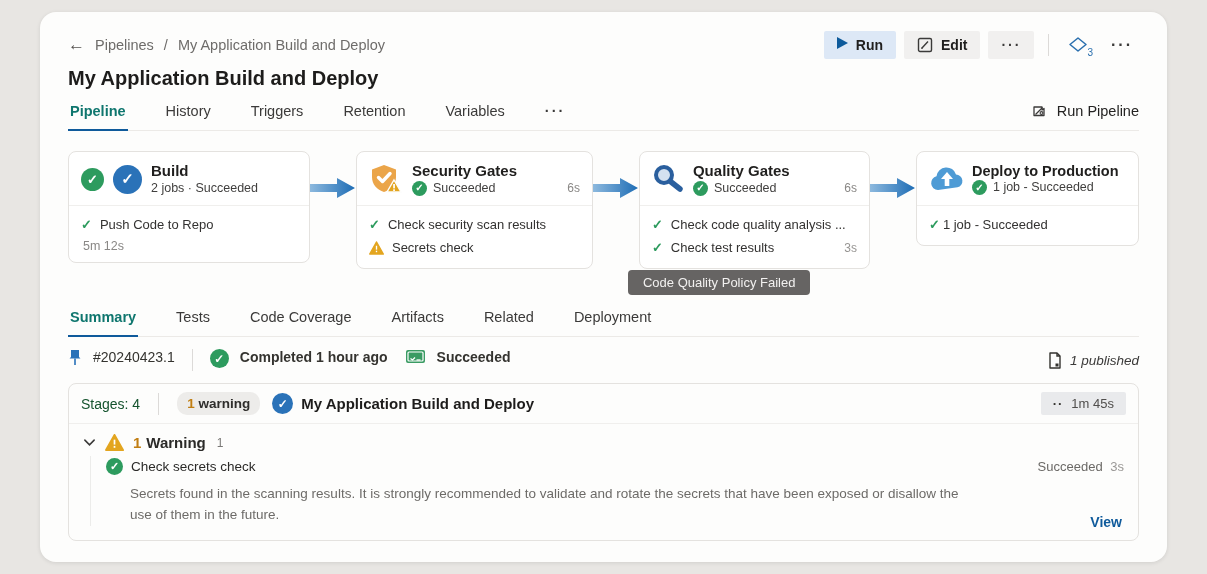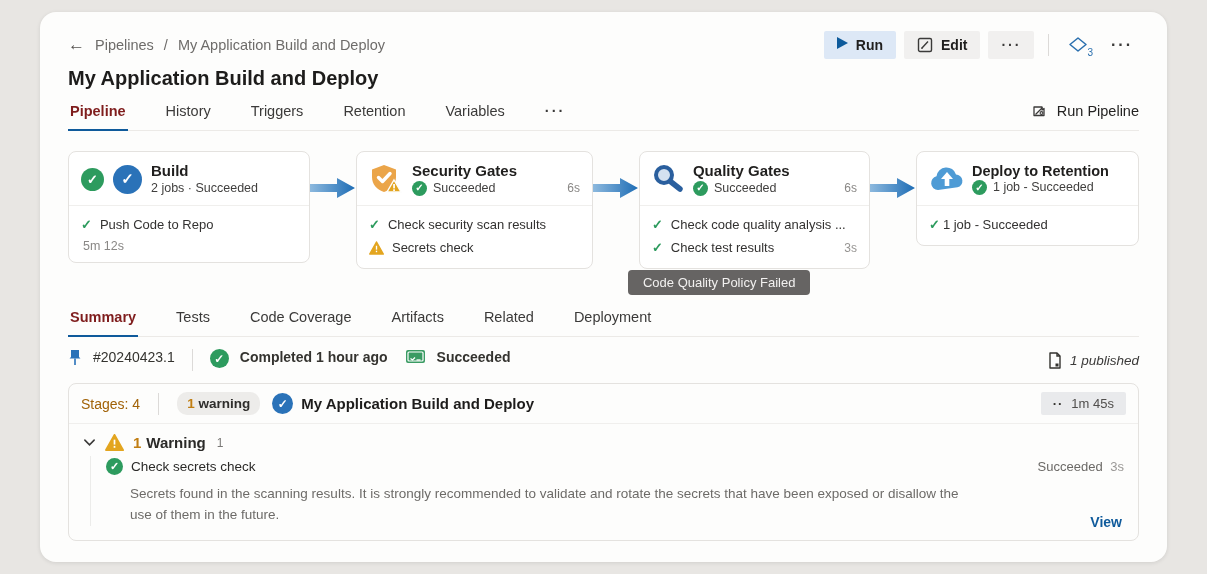--- a/index.html
+++ b/index.html
@@ -31,21 +31,21 @@
   .dots { letter-spacing:2px; font-weight:bold; color:#3b3a39; }
   .vdiv { width:1px; height:22px; background:#dcdad8; margin:0 6px; }
   .tag-wrap { display:flex; align-items:flex-end; cursor:pointer; padding:0 4px; }
   .tag-count { font-size:10px; color:#2a6fae; margin-left:-2px; margin-bottom:-3px; }
   .overflow-btn { font-weight:bold; letter-spacing:2px; color:#3b3a39; padding:4px 6px; cursor:pointer; }
   
   .page-title { font-size:20px; font-weight:bold; color:#1d1c1b; margin-top:5px; }
   .tab-row { display:flex; justify-content:space-between; align-items:flex-end; border-bottom:1px solid #eceae7; margin-top:9px; }
   .tabs { display:flex; gap:36px; }
   .tab { font-size:14.5px; color:#3b3a39; padding:4px 2px 10px; cursor:pointer; }
-  .tab.active { color:#7f1d1d; font-weight:bold; border-bottom:2px solid #0f5a9b; margin-bottom:-1px; }
+  .tab.active { color:#0f766e; font-weight:bold; border-bottom:2px solid #0f5a9b; margin-bottom:-1px; }
   .run-pipeline { display:flex; align-items:center; gap:9px; font-size:14.5px; color:#242322; padding-bottom:10px; cursor:pointer; }
   
   .strip { display:flex; align-items:flex-start; justify-content:space-between; margin-top:20px; height:122px; position:relative; }
   .stage-card { background:#fff; border:1px solid #e4e2df; border-radius:8px; position:relative; }
   .sc-head { display:flex; align-items:center; gap:9px; padding:10px 12px 9px; border-bottom:1px solid #f0efed; }
   .sc-titleblock { line-height:1.25; min-width:0; }
   .sc-title { font-size:15px; font-weight:bold; color:#201f1e; white-space:nowrap; }
   .sc-sub { font-size:12.5px; color:#403f3e; display:flex; align-items:center; gap:6px; }
   .sc-dur { color:#8a8886; font-size:12px; margin-left:auto; padding-left:8px; }
   .sc-body { padding:7px 12px 9px; }
@@ -65,21 +65,21 @@
   
   .subtab-row { display:flex; gap:36px; border-bottom:1px solid #eceae7; margin-top:32px; }
   
   .runinfo { display:flex; gap:11px; margin-top:12px; font-size:14px; color:#34332f; }
   .runinfo .bold { font-weight:bold; }
   .spacer { flex:1; }
   .published { display:flex; align-items:center; gap:8px; font-size:13.5px; color:#3b3a39;font-style:italic; }
   
   .panel { border:1px solid #e4e2df; border-radius:8px; margin-top:12px; background:#fdfdfc; }
   .panel-head { display:flex; align-items:center; gap:12px; padding:8px 12px; border-bottom:1px solid #f0efed; }
-  .ph-label { font-size:14px; color:#a16207; }
+  .ph-label { font-size:14px; color:#14532d; }
   .pill { background:#edecea; border-radius:10px; padding:4px 10px; font-size:13.5px; color:#2e2d2b; font-weight:bold; }
   .pill .orange { color:#c17e12; }
   .panel-name { display:flex; align-items:center; gap:8px; font-size:15px; font-weight:bold; color:#1d1c1b; }
   .dur-pill { margin-left:auto; background:#e9eaec; border-radius:2px; padding:4px 12px; font-size:13px; color:#504e4c; display:flex; gap:8px; align-items:center; }
   .panel-body { padding:6px 14px 10px; position:relative; }
   .warn-row { display:flex; align-items:center; gap:9px; padding:4px 0 5px; }
   .warn-count { color:#c17e12; font-weight:bold; font-size:15px; }
   .warn-label { font-weight:bold; font-size:15px; color:#2b2a28; }
   .warn-badge { font-size:12px; color:#7a7876; margin-left:2px; }
   .indent { border-left:1px solid #ececea; margin-left:7px; padding-left:15px; }
@@ -257,21 +257,21 @@
     </svg>
 
     <div class="stage-card" style="width:224px">
       <div class="sc-head" style="gap:7px">
         <svg width="36" height="26" viewBox="0 0 36 26">
           <path d="M9 24 a7 7 0 0 1 -1.5 -13.8 A10 10 0 0 1 27 8.5 a6.5 6.5 0 0 1 1.5 12.8 Z" fill="#4e9bd5"></path>
           <polygon points="18,6 24,13 12,13" fill="#fff"></polygon>
           <rect x="15.7" y="12" width="4.6" height="8" fill="#fff"></rect>
         </svg>
         <div class="sc-titleblock" style="flex:1">
-          <div class="sc-title" style="font-size:14.5px">Deploy to Retention</div>
+          <div class="sc-title" style="font-size:14.5px">Deploy to Production</div>
           <div class="sc-sub">
             <span class="circle c-green" style="width:15px;height:15px;font-size:10px">✓</span>
             <span>1 job - Succeeded</span>
           </div>
         </div>
       </div>
       <div class="sc-body">
         <div class="sc-row" style="gap:3px">
           <span class="chk">✓</span>
           <span>1 job - Succeeded</span>

